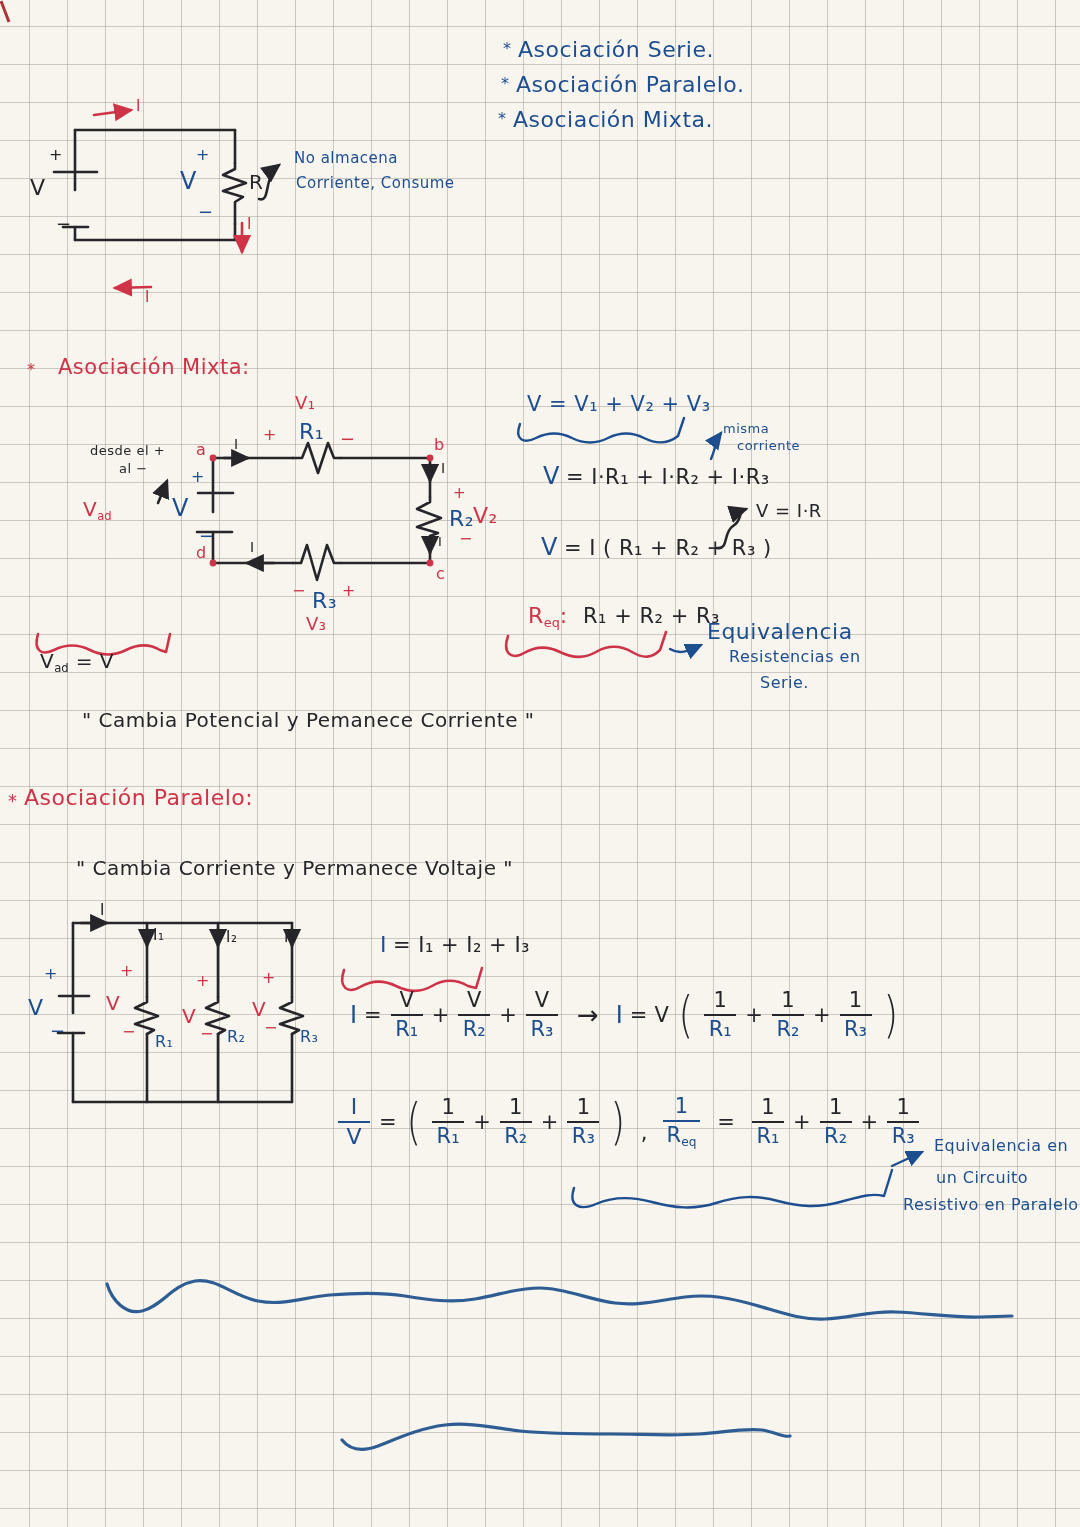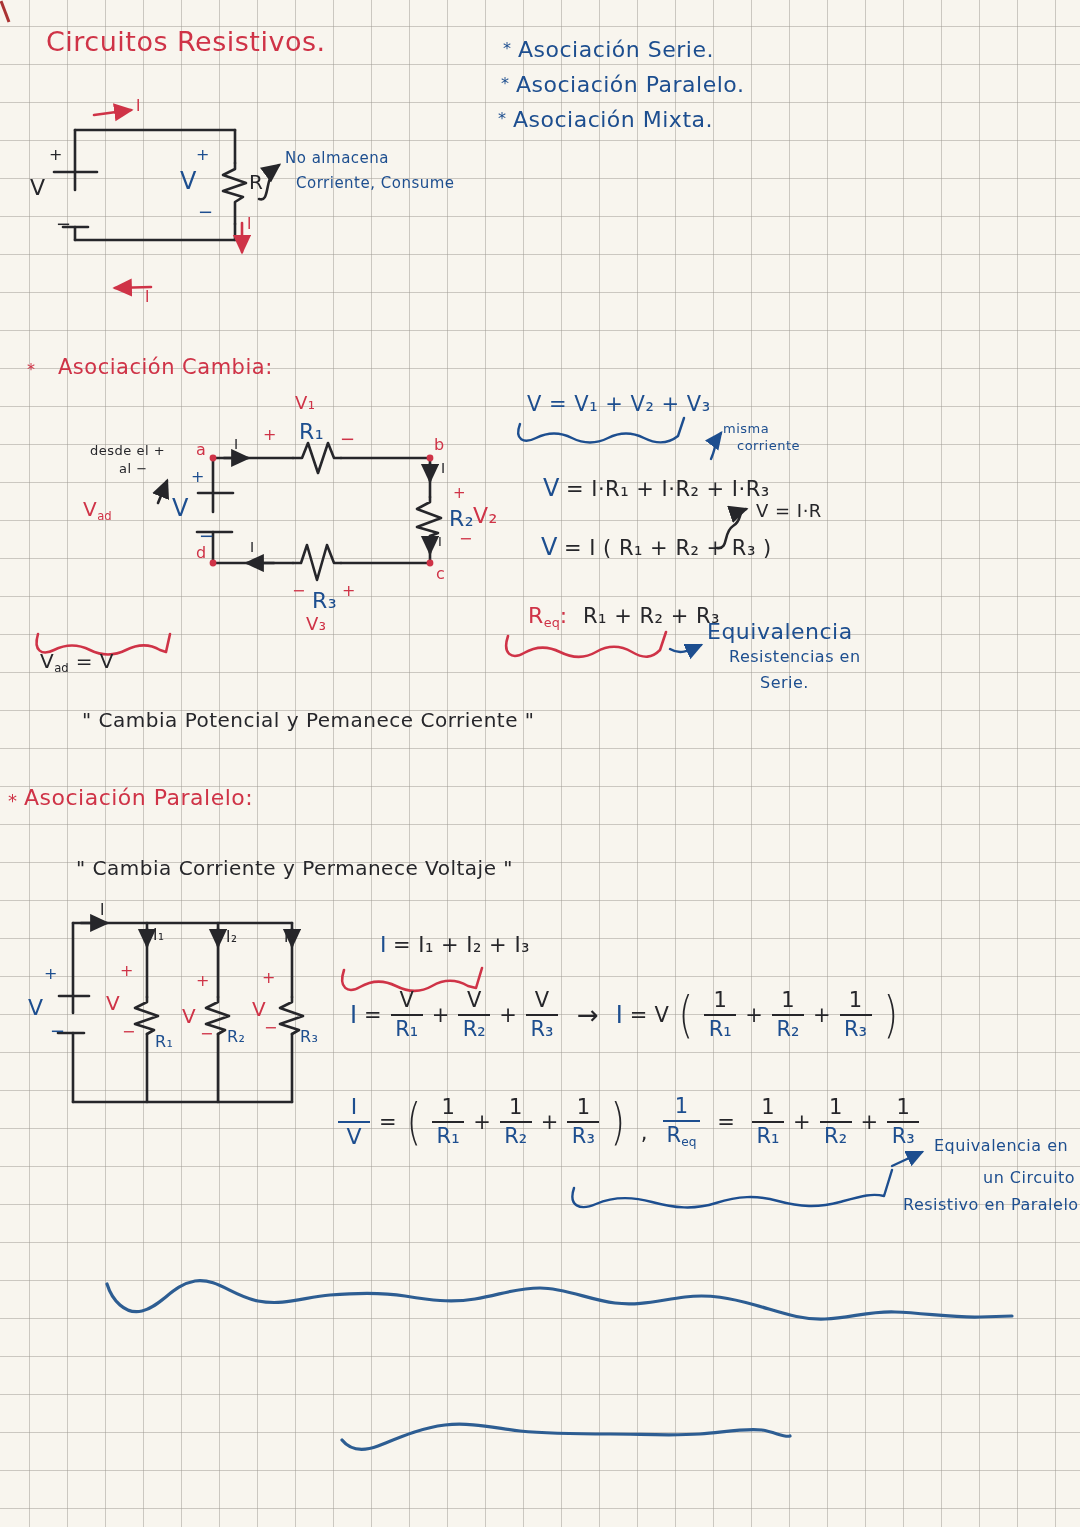--- a/index.html
+++ b/index.html
@@ -135,44 +135,43 @@
 
     <path class="rst" d="M344,970 C338,988 348,994 360,987 S384,980 396,986 S420,993 432,986 S456,979 468,986 L476,988 L482,968"></path>
 
     <path class="bst" d="M574,1188 C568,1206 580,1211 596,1204 S630,1196 652,1202 S694,1210 716,1203 S756,1195 778,1201 S818,1208 840,1202 S872,1193 884,1196 L892,1170"></path>
     <path class="bst" stroke-width="2.2" d="M892,1166 L922,1152" marker-end="url(#mb)"></path>
 
     <path class="bigwave" d="M107,1284 C112,1300 125,1315 142,1311 C162,1306 172,1285 195,1281 C218,1278 232,1296 258,1301 C284,1306 305,1297 330,1295 C355,1293 380,1292 405,1296 C430,1300 450,1303 475,1299 C500,1295 515,1288 540,1288 C565,1288 590,1300 615,1303 C640,1306 660,1300 685,1297 C710,1294 730,1298 755,1305 C780,1312 800,1320 825,1319 C850,1318 870,1311 895,1312 C925,1313 955,1318 980,1317 L1012,1316"></path>
     <path class="bigwave" d="M342,1440 C350,1450 362,1452 378,1446 C398,1438 420,1428 445,1425 C470,1422 495,1428 520,1431 C550,1434 580,1434 610,1434 C640,1434 670,1436 700,1434 C725,1432 745,1428 762,1430 C775,1432 785,1438 790,1436"></path>
   </svg>
 
-  <span class="t red s27" style="left:46px;top:28px;">Circuitos Resistivos.</span>
 
   <span class="t blue s16" style="left:503px;top:41px;">*</span>
   <span class="t blue s17" style="left:518px;top:39px;">Asociación Serie.</span>
   <span class="t blue s16" style="left:501px;top:76px;">*</span>
   <span class="t blue s17" style="left:516px;top:74px;">Asociación Paralelo.</span>
   <span class="t blue s16" style="left:498px;top:111px;">*</span>
   <span class="t blue s17" style="left:513px;top:109px;">Asociación Mixta.</span>
 
   <span class="t red s15" style="left:136px;top:99px;">I</span>
   <span class="t blk s16" style="left:49px;top:147px;">+</span>
   <span class="t blk s22" style="left:30px;top:177px;">V</span>
   <span class="t blk s18" style="left:56px;top:215px;">−</span>
   <span class="t blue s16" style="left:196px;top:147px;">+</span>
   <span class="t blue s24" style="left:180px;top:169px;">V</span>
   <span class="t blue s18" style="left:198px;top:203px;">−</span>
   <span class="t blk s20" style="left:249px;top:172px;">R</span>
   <span class="t red s15" style="left:247px;top:217px;">I</span>
   <span class="t red s15" style="left:145px;top:290px;">I</span>
-  <span class="t blue s15" style="left:285px;top:151px;">No almacena</span>
+  <span class="t blue s15" style="left:294px;top:151px;">No almacena</span>
   <span class="t blue s15" style="left:288px;top:176px;margin-left:8px;">Corriente, Consume</span>
 
   <span class="t red s16" style="left:27px;top:362px;">*</span>
-  <span class="t red s21" style="left:58px;top:357px;">Asociación Cambia:</span>
+  <span class="t red s21" style="left:58px;top:357px;">Asociación Mixta:</span>
 
   <span class="t red s18" style="left:295px;top:394px;">V₁</span>
   <span class="t blue s17" style="left:299px;top:421px;">R₁</span>
   <span class="t red s16" style="left:263px;top:427px;">+</span>
   <span class="t red s18" style="left:340px;top:430px;">−</span>
   <span class="t red s16" style="left:196px;top:442px;">a</span>
   <span class="t blk s14" style="left:234px;top:437px;">I</span>
   <span class="t red s16" style="left:434px;top:437px;">b</span>
   <span class="t blk s14" style="left:441px;top:461px;">I</span>
   <span class="t blk s13" style="left:90px;top:444px;">desde el +</span>
@@ -191,21 +190,21 @@
   <span class="t blk s14" style="left:250px;top:540px;">I</span>
   <span class="t red s16" style="left:292px;top:583px;">−</span>
   <span class="t blue s17" style="left:312px;top:590px;">R₃</span>
   <span class="t red s16" style="left:342px;top:583px;">+</span>
   <span class="t red s18" style="left:306px;top:615px;">V₃</span>
   <span class="t blk s20" style="left:40px;top:607px;margin-top:44px;"><span>V</span><span class="subt">ad</span><span style="margin-left:7px">= V</span></span>
 
   <span class="t blue s21" style="left:527px;top:394px;">V = V₁ + V₂ + V₃</span>
   <span class="t blue s13" style="left:723px;top:422px;">misma</span>
   <span class="t blue s13" style="left:737px;top:439px;">corriente</span>
-  <span class="t s21" style="left:543px;top:464px;margin-top:12px;"><span class="blue s24">V</span><span class="blk" style="margin-left:6px">= I·R₁ + I·R₂ + I·R₃</span></span>
+  <span class="t s21" style="left:543px;top:464px;"><span class="blue s24">V</span><span class="blk" style="margin-left:6px">= I·R₁ + I·R₂ + I·R₃</span></span>
   <span class="t s21" style="left:541px;top:535px;text-align:right;"><span class="blue s24">V</span><span class="blk" style="margin-left:6px">= I ( R₁ + R₂ + R₃ )</span></span>
   <span class="t blk s18" style="left:756px;top:502px;">V = I·R</span>
   <span class="t red s22" style="left:512px;top:605px;margin-left:16px;"><span>R</span><span class="subt">eq</span><span>:</span></span>
   <span class="t blk s21" style="left:583px;top:606px;">R₁ + R₂ + R₃</span>
   <span class="t blue s17" style="left:707px;top:621px;">Equivalencia</span>
   <span class="t blue s16" style="left:729px;top:649px;">Resistencias en</span>
   <span class="t blue s16" style="left:760px;top:675px;">Serie.</span>
   <span class="t blk s19 s20" style="left:82px;top:710px;">" Cambia  Potencial  y Pemanece Corriente "</span>
 
   <span class="t red s18" style="left:8px;top:792px;">*</span>
@@ -311,16 +310,16 @@
         <span class="den">R₂</span>
       </span>
     <span>+</span>
     <span class="frac">
         <span class="num">1</span>
         <span class="den">R₃</span>
       </span>
   </div>
 
   <span class="t blue s16" style="left:934px;top:1138px;">Equivalencia en</span>
-  <span class="t blue s16" style="left:983px;top:1170px;">un Circuito</span>
+  <span class="t blue s16" style="left:936px;top:1170px;">un Circuito</span>
   <span class="t blue s16" style="left:903px;top:1197px;">Resistivo en Paralelo</span>
 
 </div>
 
 </body></html>

